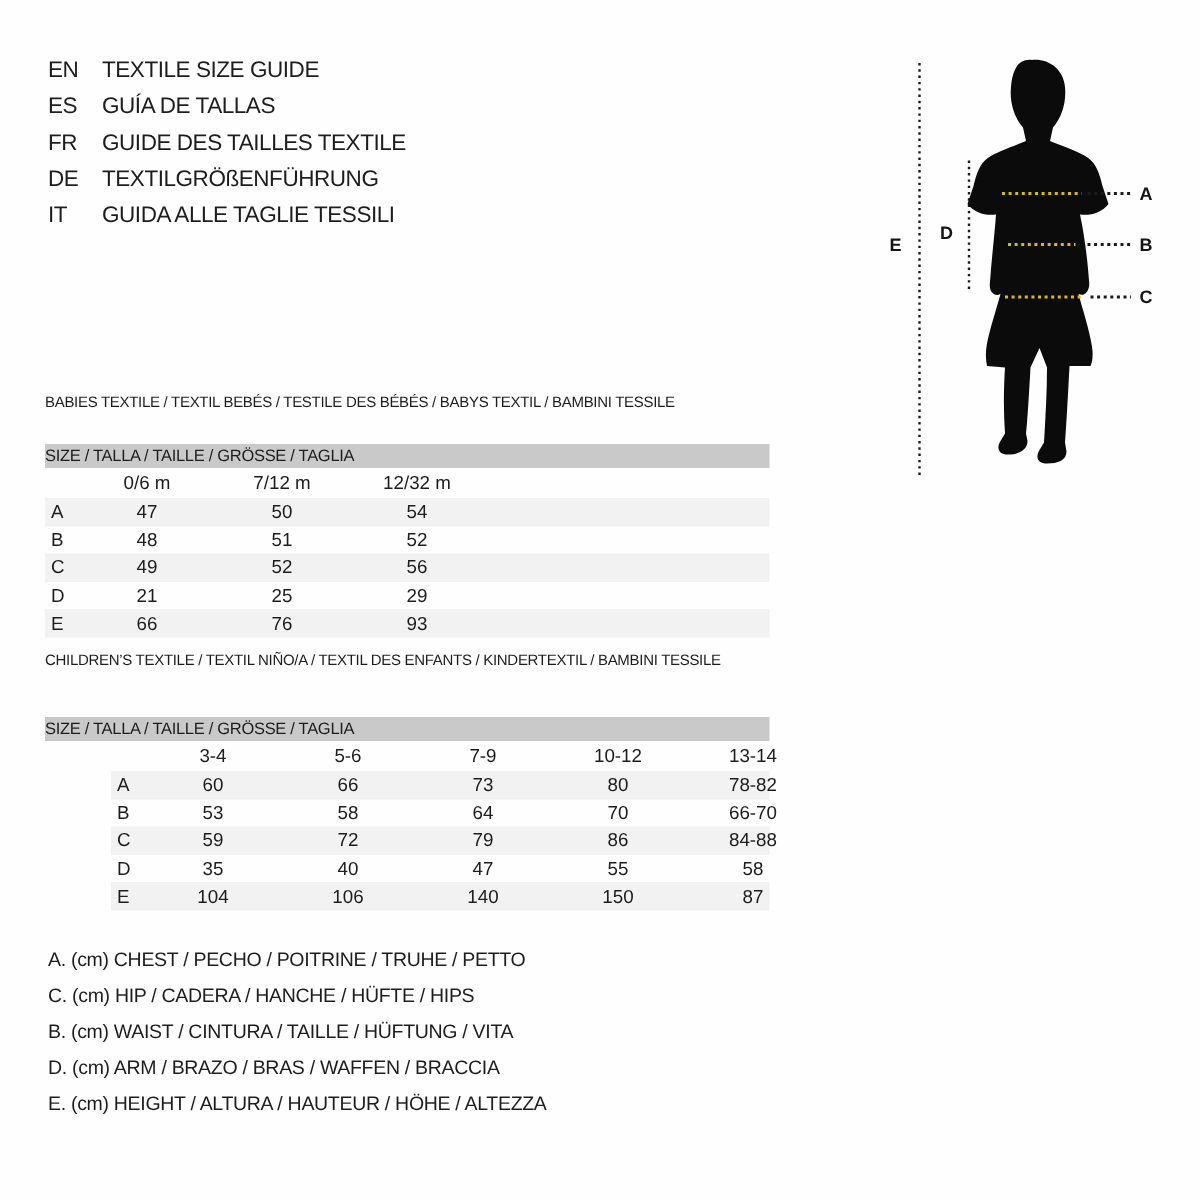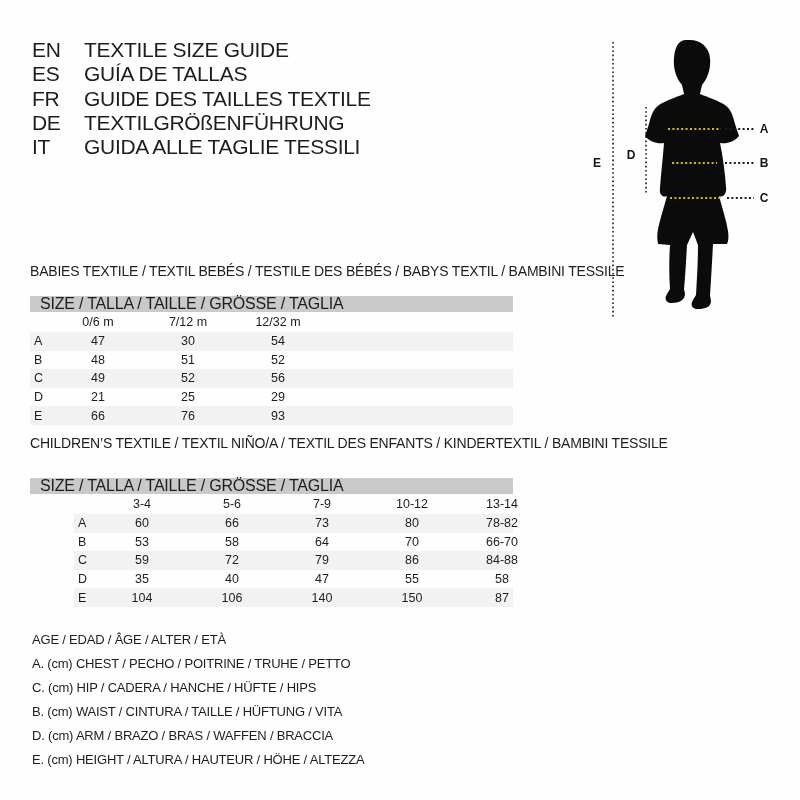--- a/index.html
+++ b/index.html
@@ -2,29 +2,29 @@
 <html><head>
 <meta charset="utf-8">
 <style>
   html,body{margin:0;padding:0;background:#ffffff;}
   #canvas{
     position:relative;width:800px;height:800px;background:#fefefe;overflow:hidden;
     font-family:"Liberation Sans", sans-serif;color:#1d1d1d;
   }
   
   .lang-list{position:absolute;left:32px;top:38px;}
-  .lang-row{display:flex;height:24.3px;align-items:center;font-size:21px;letter-spacing:-0.3px;gap:16px;}
+  .lang-row{display:flex;height:24.3px;font-size:15px;letter-spacing:-0.3px;}
   .lang-code{width:36px;flex:0 0 36px;}
   .lang-title{white-space:nowrap;}
   
-  .section-title{position:absolute;left:30px;font-size:14px;letter-spacing:-0.2px;white-space:nowrap;}
+  .section-title{position:absolute;left:30px;font-size:10px;letter-spacing:-0.2px;white-space:nowrap;}
   
   .size-table{position:absolute;left:30px;width:483px;}
-  .size-bar{height:16px;background:#c9c9c9;display:flex;align-items:center;padding-left:10px;
-            font-size:16px;letter-spacing:-0.2px;box-sizing:border-box;}
+  .size-bar{height:16px;background:#c9c9c9;display:flex;align-items:center;padding-left:0;
+            font-size:11px;letter-spacing:-0.2px;box-sizing:border-box;}
   .hdr-row,.data-row{align-items:center;font-size:12.5px;}
   .hdr-row{display:grid;height:20px;}
   .data-row{display:grid;height:18.6px;}
   .grid-3{grid-template-columns:23px 90px 90px 90px 1fr;}
   .grid-5{grid-template-columns:23px 90px 90px 90px 90px 90px 1fr;margin-left:44px;}
   .cell-label{padding-left:4px;text-align:left;}
   .cell-val{text-align:center;}
   .rows .data-row:nth-child(odd){background:#f2f2f2;}
   
   .legend{position:absolute;left:32px;top:628px;font-size:13px;letter-spacing:-0.2px;line-height:24px;}
@@ -108,21 +108,21 @@
       <span class="cell-label"></span>
       <span class="cell-val">0/6 m</span>
       <span class="cell-val">7/12 m</span>
       <span class="cell-val">12/32 m</span>
       <span></span>
     </div>
     <div class="rows">
       <div class="data-row grid-3">
         <span class="cell-label">A</span>
         <span class="cell-val">47</span>
-        <span class="cell-val">30</span>
+        <span class="cell-val">50</span>
         <span class="cell-val">54</span>
         <span></span>
       </div>
       <div class="data-row grid-3">
         <span class="cell-label">B</span>
         <span class="cell-val">48</span>
         <span class="cell-val">51</span>
         <span class="cell-val">52</span>
         <span></span>
       </div>
@@ -205,21 +205,20 @@
         <span class="cell-val">106</span>
         <span class="cell-val">140</span>
         <span class="cell-val">150</span>
         <span class="cell-val">87</span>
         <span></span>
       </div>
     </div>
   </div>
 
   <div class="legend">
-    <div>AGE / EDAD / ÂGE / ALTER / ETÀ</div>
     <div>A. (cm) CHEST / PECHO / POITRINE / TRUHE / PETTO</div>
     <div>C. (cm) HIP / CADERA / HANCHE / HÜFTE / HIPS</div>
     <div>B. (cm) WAIST / CINTURA / TAILLE / HÜFTUNG / VITA</div>
     <div>D. (cm) ARM / BRAZO / BRAS / WAFFEN / BRACCIA</div>
     <div>E. (cm) HEIGHT / ALTURA / HAUTEUR / HÖHE / ALTEZZA</div>
   </div>
 
 </div>
 
 </body></html>

